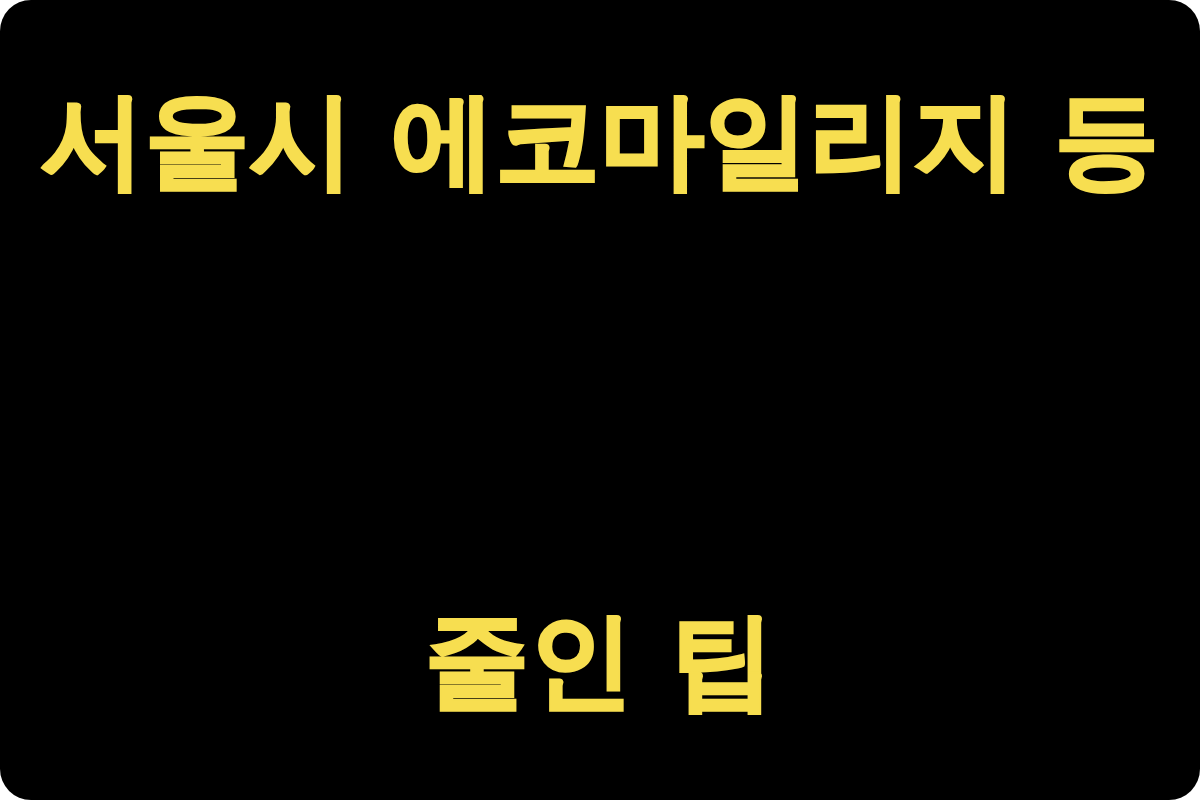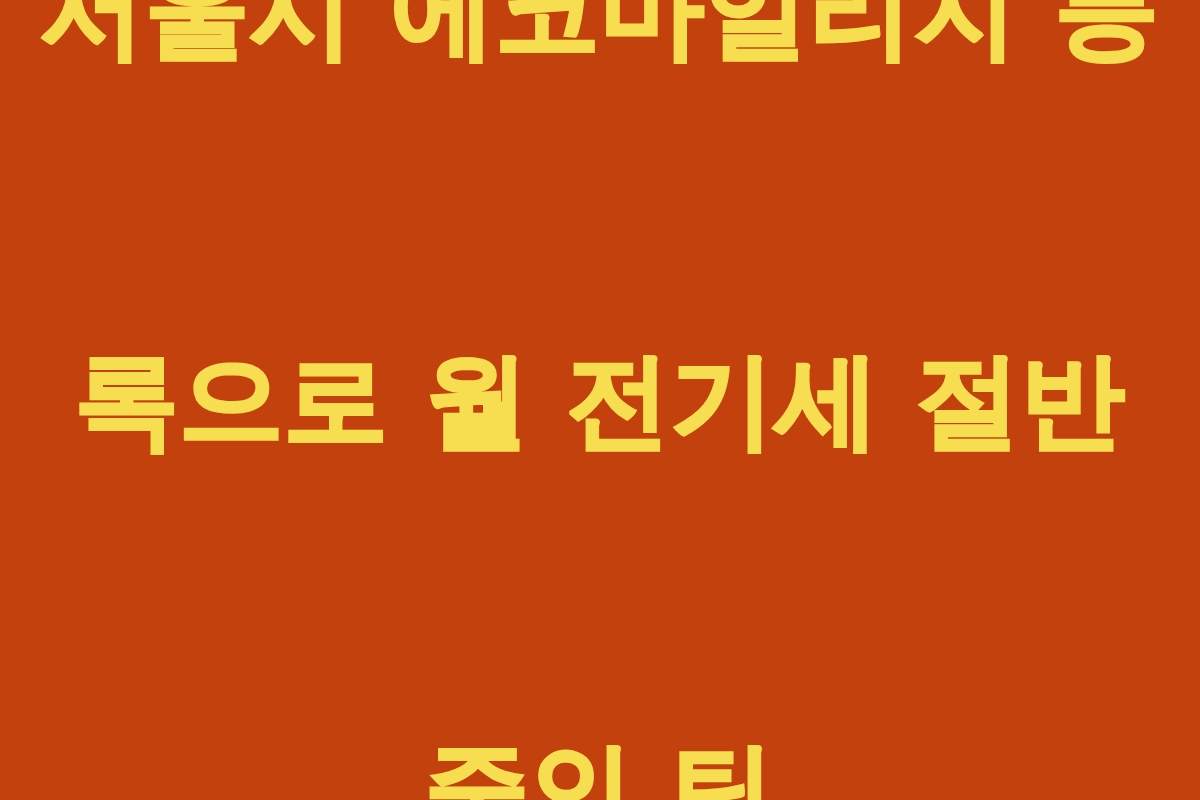--- a/index.html
+++ b/index.html
@@ -47,25 +47,24 @@
     text-rendering: optimizeLegibility;
   }
 
   .headline-line {
     display: block;
   }
 </style>
 </head>
 <body>
 
-<div id="thumbnail-canvas" style="background-color: #c2410c;">
+<div id="thumbnail-canvas" style="background-color: #000000; border-radius: 31px;">
 
   <h1 id="headline" style="color: rgb(247, 222, 80); -webkit-text-stroke: 3px rgb(247, 222, 80); text-align: center;">
 
     <span class="headline-line">서울시 에코마일리지 등</span>
 
-    <span class="headline-line">록으로 월 전기세 절반</span>
 
     <span class="headline-line">줄인 팁</span>
 
   </h1>
 
 </div>
 
 </body></html>

